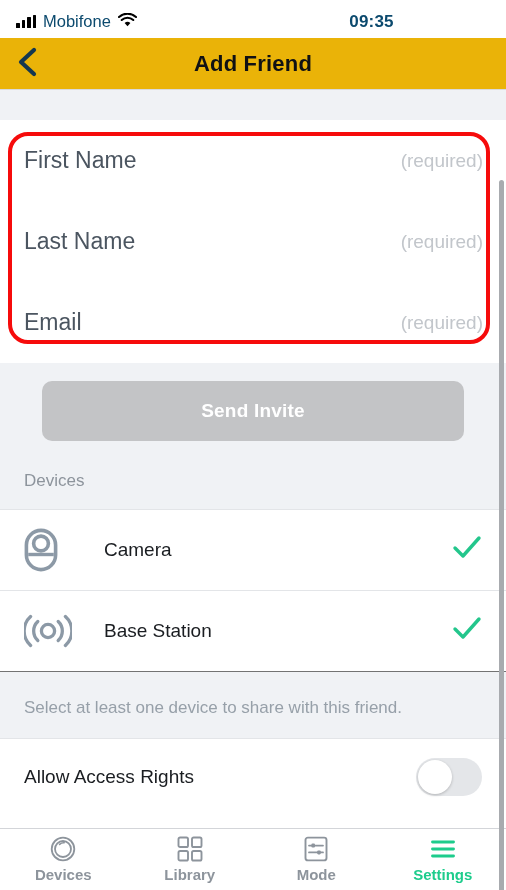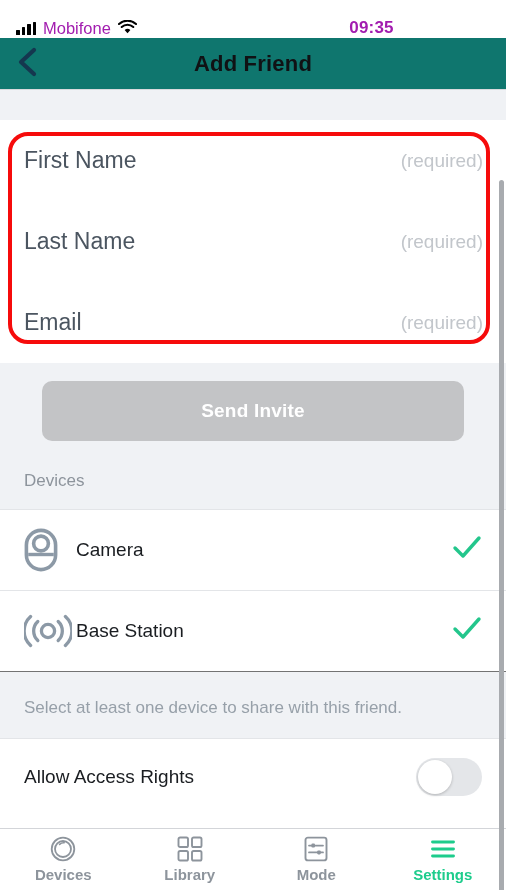--- a/index.html
+++ b/index.html
@@ -6,22 +6,22 @@
   html, body {
     width: 506px; height: 890px;
     background: #ffffff;
     font-family: "Liberation Sans", sans-serif;
     overflow: hidden;
   }
   .phone { position: relative; width: 506px; height: 890px; background:#fff; }
 
   
   .statusbar {
-    height: 38px; display: flex; align-items: flex-end;
-    padding: 0 16px; color:#a21caf;
+    height: 38px; display: flex; align-items: flex-start;
+    padding: 12px 16px; color:#0c4a6e;
   }
   .sb-left { display:flex; align-items:center; gap:7px; flex:1; }
   .sb-center { flex:1; display:flex; justify-content:center; }
   .sb-right { flex:1; display:flex; align-items:center; justify-content:flex-end; gap:6px; }
   .sb-time { font-size:17px; font-weight:bold; letter-spacing:.2px; }
   .sb-carrier { font-size:16.5px; font-weight:500; }
   .sb-batt-txt { font-size:16px; font-weight:500; }
   .bars { display:flex; align-items:flex-end; gap:2px; height:13px; }
   .bars i { width:3.5px; background:#000; border-radius:.5px; display:block; }
   .bars i:nth-child(1){height:5px;}
@@ -34,21 +34,21 @@
   }
   .battery::after{
     content:""; position:absolute; right:-4px; top:3.5px;
     width:2.2px; height:5px; background:#000; border-radius:0 1px 1px 0; opacity:.45;
   }
   .battery span{ display:block; height:100%; width:80%; background:#000; border-radius:1.5px; }
 
   
   .navbar {
     height:52px; display:flex; align-items:center; position:relative;
-    background:#0f766e; border-bottom:1px solid #d9dadd;
+    background:#eab308; border-bottom:1px solid #d9dadd;
   }
   .nav-title {
     position:absolute; left:0; right:0; text-align:center;
     font-size:22px; font-weight:bold; color:#101114; letter-spacing:.2px;
   }
   .back-btn {
     position:relative; z-index:2; width:54px; height:52px;
     display:flex; align-items:center; justify-content:center;
   }
 
@@ -70,21 +70,21 @@
     height:60px; width:100%; border-radius:10px; border:none;
     background:#c3c4c6; color:#ffffff; font-size:19px; font-weight:bold;
     font-family:"Liberation Sans", sans-serif; letter-spacing:.2px;
   }
   .section-hdr {
     font-size:17px; color:#8d949c; padding:30px 0 18px 24px;
   }
 
   .device-row {
     height:81px; background:#fff; display:flex; align-items:center;
-    padding:0 24px; border-top:1px solid #e3e5e8;
+    padding:0 24px; border-top:1px solid #e3e5e8;gap:28px;
   }
   .device-icon { width:52px; display:flex; align-items:center; }
   .device-name { font-size:19px; color:#1a1d21; flex:1; }
   .check { color:#23c68c; }
 
   .hint {
     background:#f0f2f5; color:#97a0a9; font-size:17px;
     padding:26px 24px 20px 24px; border-top:1px solid #737373;
   }
 

